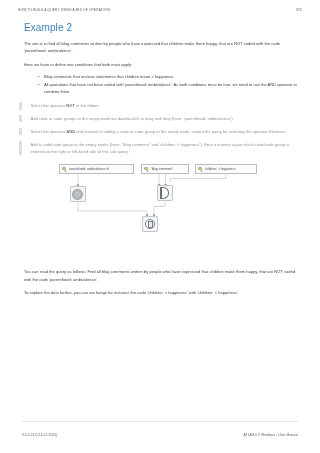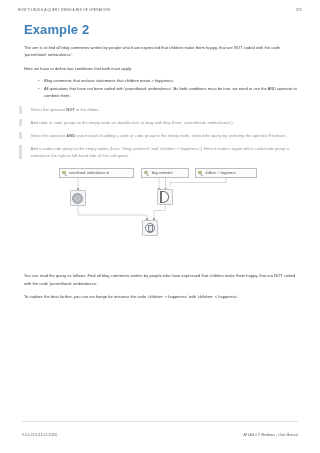--- a/index.html
+++ b/index.html
@@ -45,24 +45,24 @@
   }
 
   
   .content {
     position: absolute;
     top: 22px;
     left: 18px;
     width: 284px;
   }
   .heading {
-    font-size: 13px;
+    font-size: 10px;
     color: #3d7fb8;
     margin: 0 0 7px 6px;
-    font-weight: bold;
+    font-weight: normal;
     letter-spacing: 0.1px;
   }
   .para {
     font-size: 4.05px;
     line-height: 7.3px;
     color: #3a3f44;
     margin: 0 0 6px 0;
     padding-left: 6px;
     letter-spacing: 0.02px;
   }

